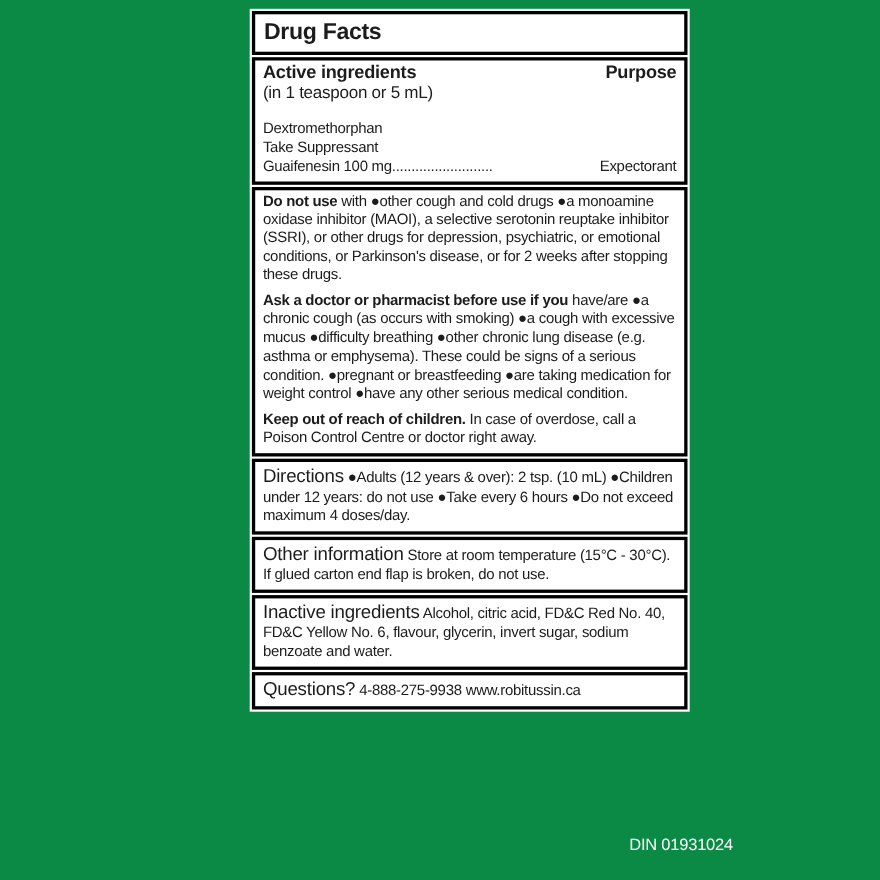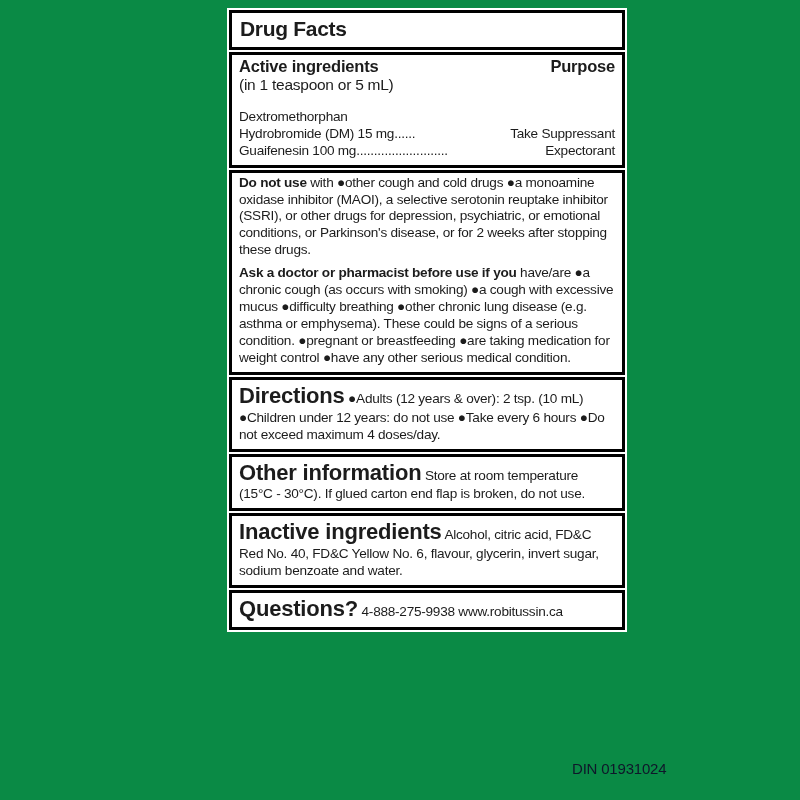--- a/index.html
+++ b/index.html
@@ -63,31 +63,31 @@
   }
   .ai-row {
     display: flex;
     justify-content: space-between;
     white-space: nowrap;
   }
   p.para { margin: 6px 0 0 0; }
   p.para.first { margin-top: 0; }
   .lead { font-weight: bold; margin-top: 28px; }
   .lead-big {
-    font-weight: bold;
-    font-size: 22px;
+    font-weight: normal;
+    font-size: 17px;
     letter-spacing: -0.2px;
   }
   .inline-p { margin: 0; }
   .din {
     position: absolute;
     left: 572px; top: 760px;
     font-size: 15px;
     letter-spacing: -0.2px;
-    color: #0f172a;
+    color: #ffffff;
   }
 </style>
 </head>
 <body>
 
 <div class="canvas">
 
   <div class="panel">
 
     <section class="box title-box">
@@ -98,35 +98,37 @@
       <div class="ai-head-row">
         <span class="sect-heading">Active ingredients</span>
         <span class="sect-heading">Purpose</span>
       </div>
       <div class="basis-line">(in 1 teaspoon or 5 mL)</div>
       <div class="ai-row body-text">
         <span>Dextromethorphan</span>
         <span></span>
       </div>
       <div class="ai-row body-text">
-        <span>Hydrobromide (DM) 15 mg......</span>
         <span>Take Suppressant</span>
       </div>
       <div class="ai-row body-text">
         <span>Guaifenesin 100 mg..........................</span>
         <span>Expectorant</span>
       </div>
     </section>
 
     <section class="box">
       <p class="body-text para first">
         <span class="lead">Do not use</span><span> with  ●other cough and cold drugs ●a monoamine oxidase inhibitor (MAOI), a selective serotonin reuptake inhibitor (SSRI), or other drugs for depression, psychiatric, or emotional conditions, or Parkinson's disease, or for 2 weeks after stopping these drugs.</span>
       </p>
       <p class="body-text para">
         <span class="lead">Ask a doctor or pharmacist before use if you</span><span> have/are  ●a chronic cough (as occurs with smoking)  ●a cough with excessive mucus ●difficulty breathing  ●other chronic lung disease (e.g. asthma or emphysema). These could be signs of a serious condition.  ●pregnant or breastfeeding ●are taking medication for weight control  ●have any other serious medical condition.</span>
+      </p>
+      <p class="body-text para">
+        <span class="lead">Keep out of reach of children.</span><span> In case of overdose, call a Poison Control Centre or doctor right away.</span>
       </p>
     </section>
 
     <section class="box">
       <p class="body-text inline-p">
         <span class="lead-big">Directions</span><span>  ●Adults (12 years &amp; over): 2 tsp. (10 mL)  ●Children under 12 years: do not use ●Take every 6 hours  ●Do not exceed maximum 4 doses/day.</span>
       </p>
     </section>
 
     <section class="box">

